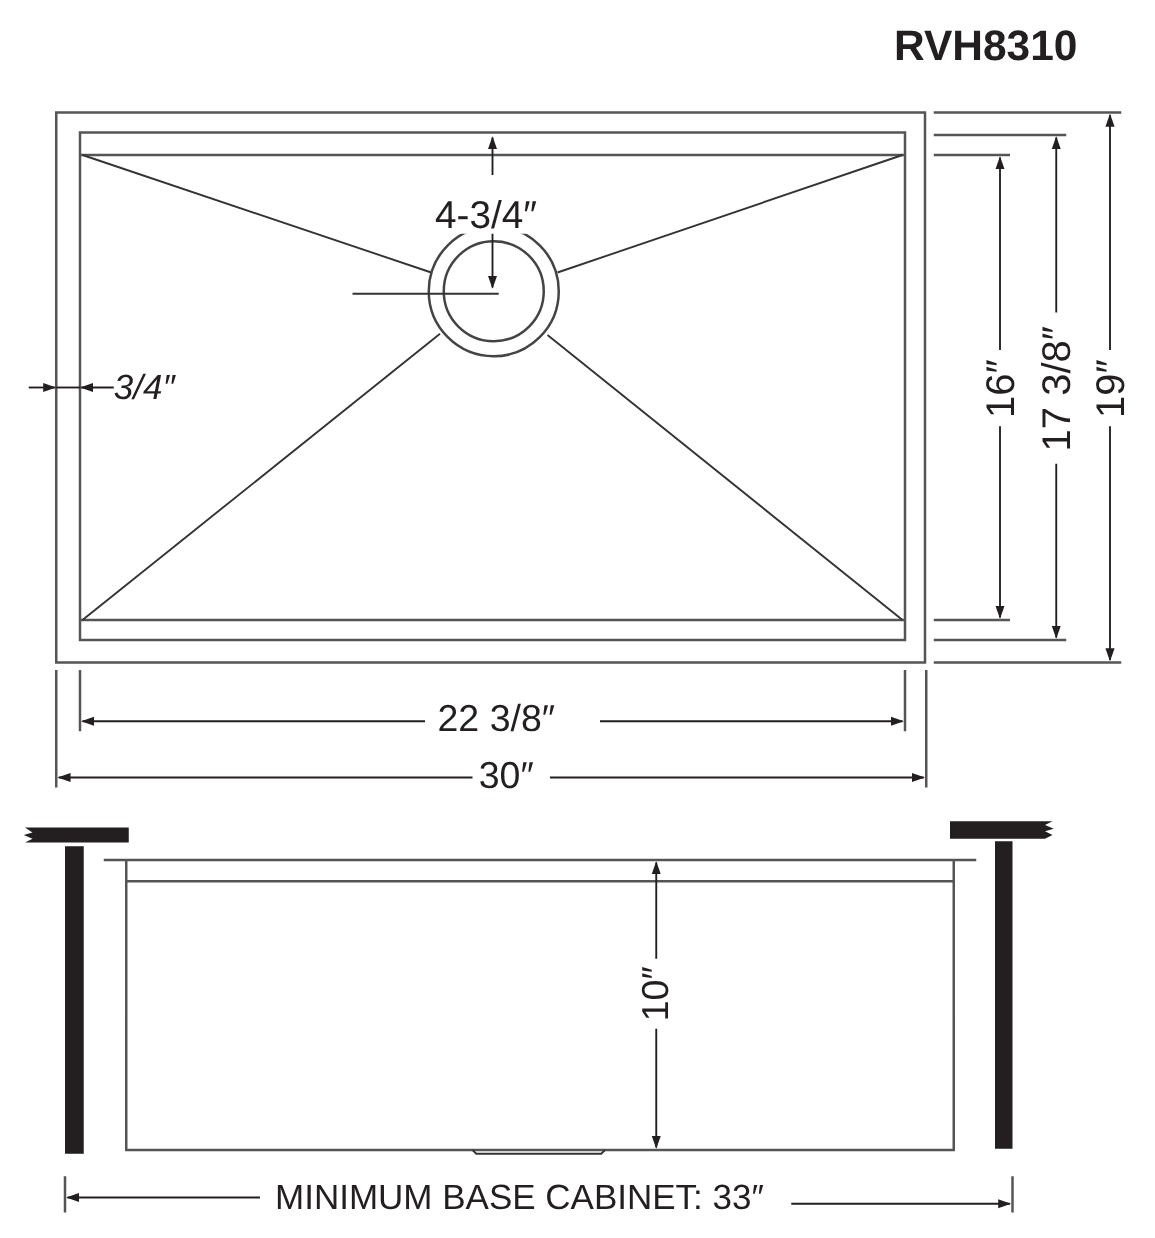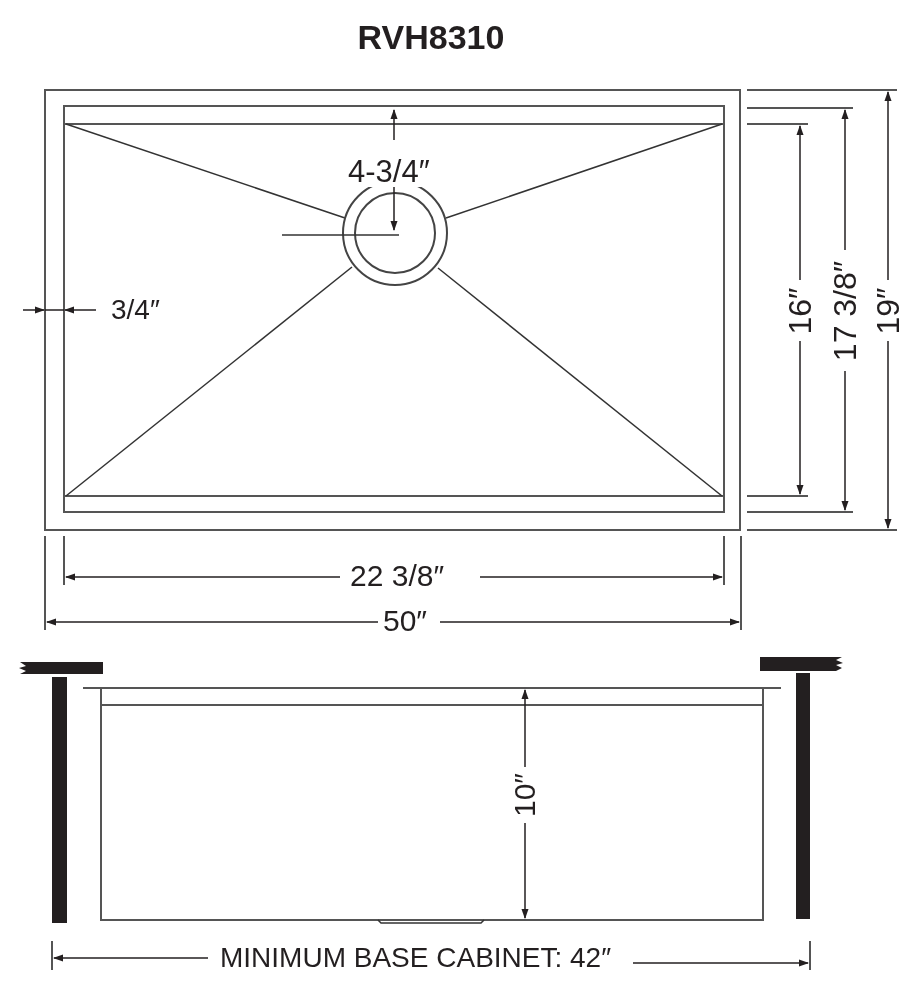--- a/index.html
+++ b/index.html
@@ -1,19 +1,19 @@
 <!DOCTYPE html>
 <html><head>
   <meta charset="utf-8">
   <style>
     html, body { margin: 0; padding: 0; background: #ffffff; }
     body { width: 924px; height: 990px; position: relative; overflow: hidden; }
     #drawing { position: absolute; left: 0; top: 0; width: 924px; height: 990px; }
     .lbl { position: absolute; font-family: "Liberation Sans", "DejaVu Sans", sans-serif; color: #231f20; white-space: nowrap; background: #ffffff; line-height: 1; }
-    .title { font-weight: bold; font-size: 34px; left: 0; width: 862px; text-align: center; top: 20px; background: transparent; }
+    .title { font-weight: bold; font-size: 34px; left: 0; width: 862px; text-align: right; top: 20px; background: transparent; }
     .dim { font-size: 30px; }
     .vert { transform-origin: center center; transform: rotate(-90deg); }
   </style>
 </head>
 <body>
 
 <svg id="drawing" viewBox="0 0 924 990" xmlns="http://www.w3.org/2000/svg">
   <defs>
     <marker id="arr" viewBox="0 0 10 10" refX="9" refY="5" markerWidth="7" markerHeight="7" orient="auto-start-reverse">
       <path d="M0,1.5 L10,5 L0,8.5 z" fill="#231f20"></path>
@@ -107,22 +107,22 @@
     <g stroke="#231f20" stroke-width="1.5">
       <line x1="208" y1="958" x2="54" y2="958" marker-end="url(#arr)"></line>
       <line x1="633" y1="963" x2="808" y2="963" marker-end="url(#arr)"></line>
     </g>
   </g>
 </svg>
 
 <div class="lbl title">RVH8310</div>
 
 <div class="lbl dim" style="left:348px; top:144px; font-size:31px;margin-top:12px;">4-3/4″</div>
-<div class="lbl dim" style="left:111px; top:296px; font-size:28px;">3/4″</div>
+<div class="lbl dim" style="left:91px; top:296px; font-size:28px;font-style:italic;">3/4″</div>
 <div class="lbl dim" style="left:350px; top:561px; font-size:30px;">22 3/8″</div>
-<div class="lbl dim" style="left:383px; top:606px; font-size:30px;">50″</div>
+<div class="lbl dim" style="left:383px; top:606px; font-size:30px;">30″</div>
 
 <div class="lbl dim vert" style="left:770px; top:295px; width:60px; text-align:center; font-size:32px;">16″</div>
 <div class="lbl dim vert" style="left:785px; top:295px; width:120px; text-align:center; font-size:32px;">17 3/8″</div>
 <div class="lbl dim vert" style="left:858px; top:295px; width:60px; text-align:center; font-size:32px;">19″</div>
 
 <div class="lbl dim vert" style="left:500px; top:780px; width:50px; text-align:center; font-size:30px;">10″</div>
-<div class="lbl dim" style="left:220px; top:944px; font-size:28px;">MINIMUM BASE CABINET: 42″</div>
+<div class="lbl dim" style="left:220px; top:944px; font-size:28px;">MINIMUM BASE CABINET: 33″</div>
 
 </body></html>

